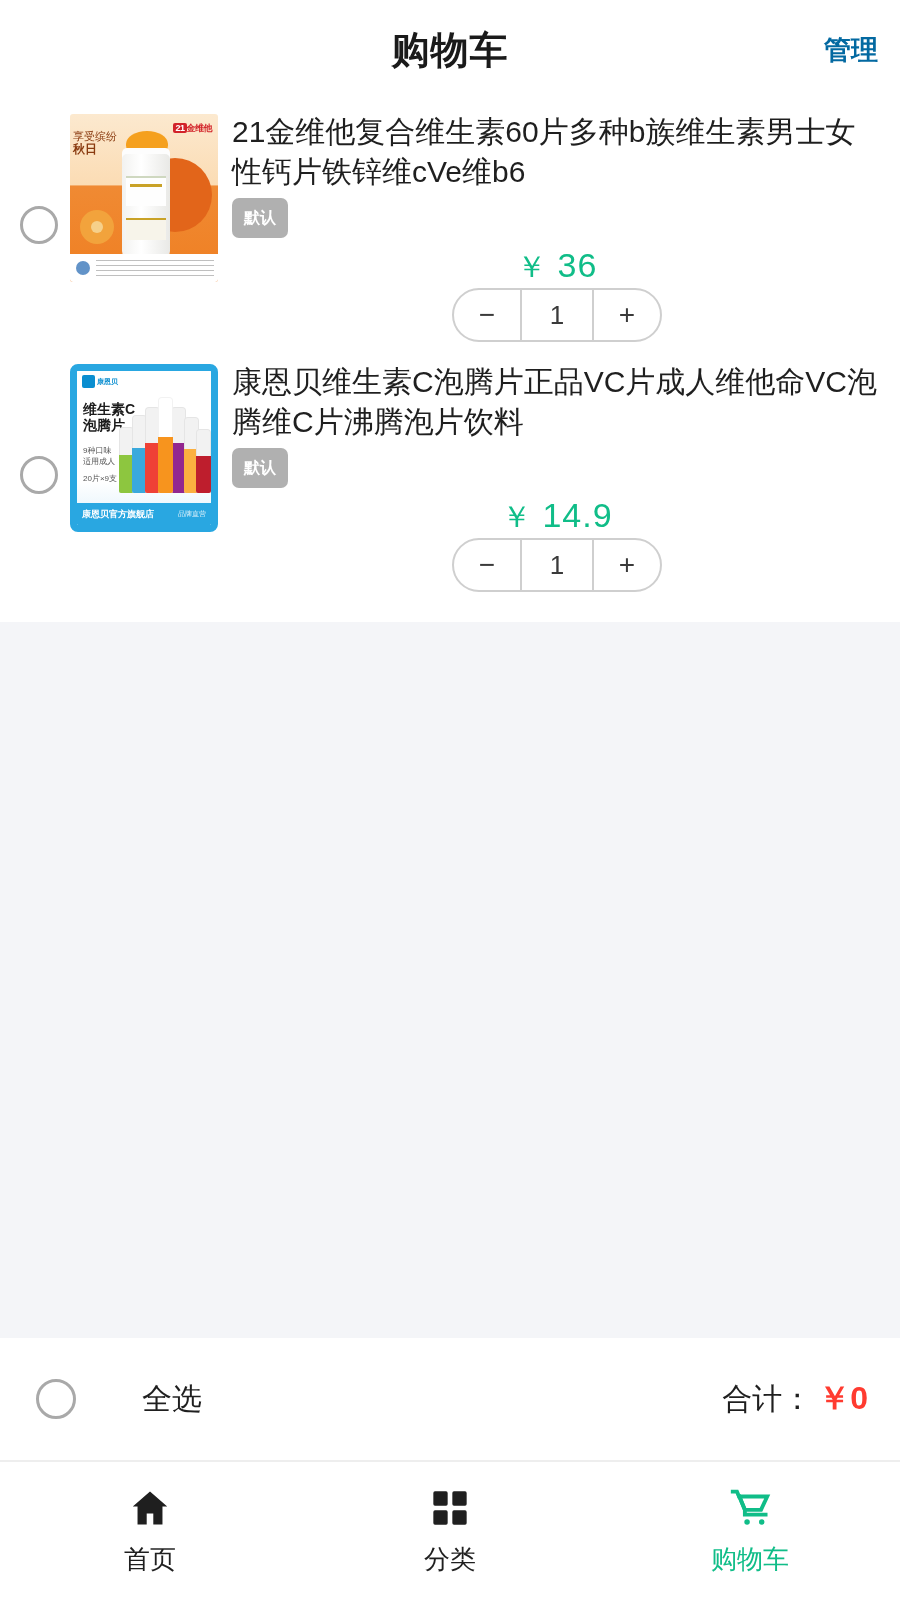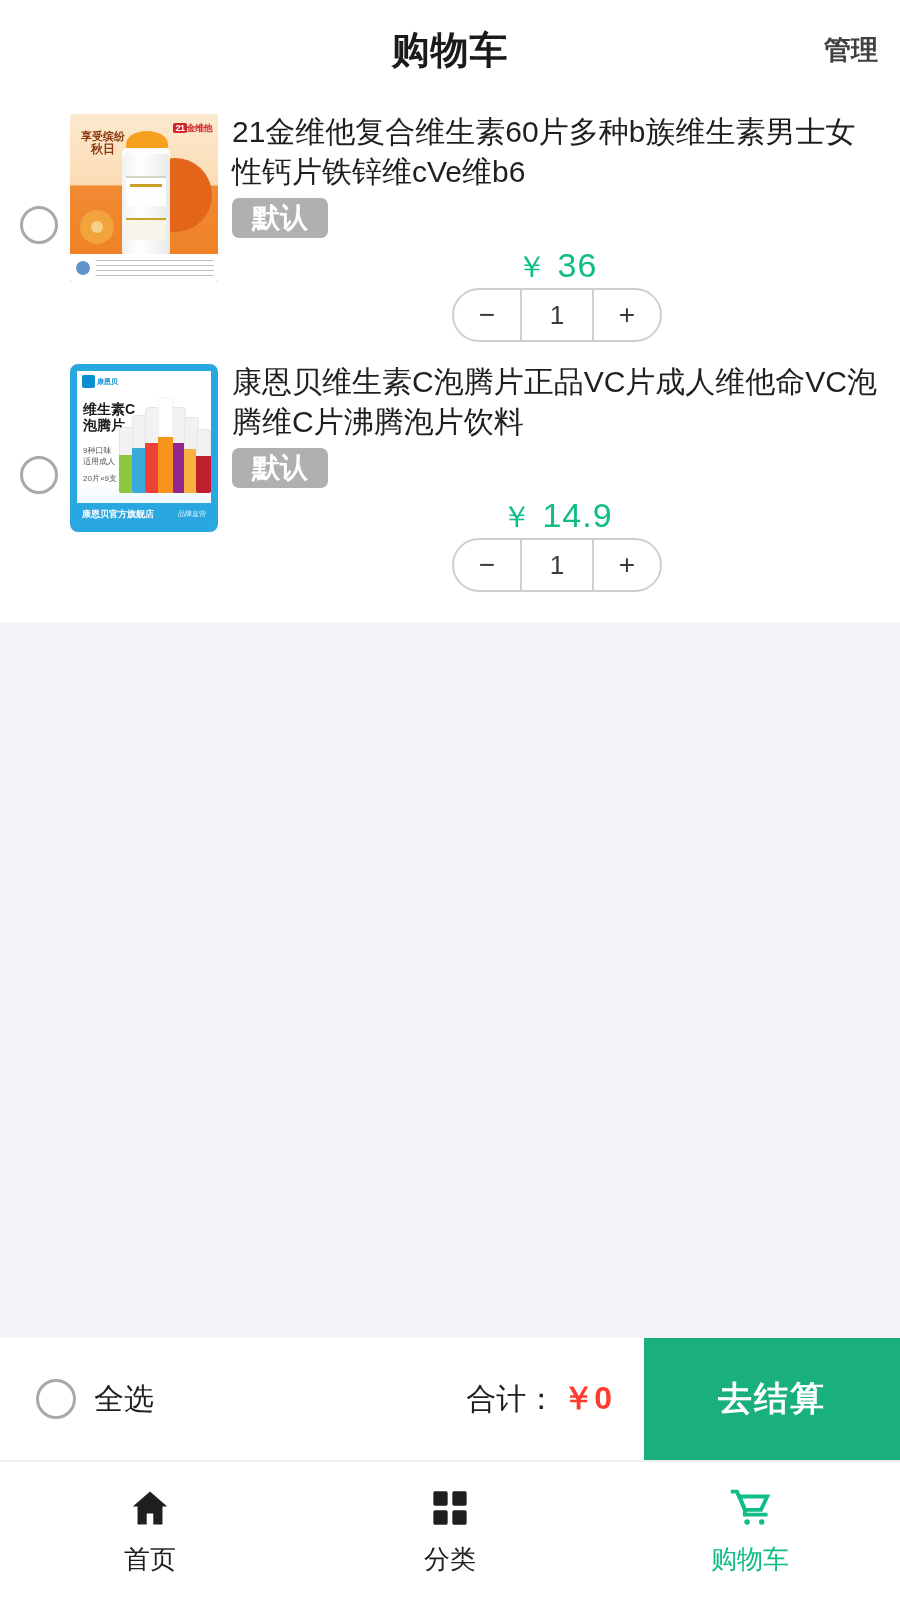--- a/index.html
+++ b/index.html
@@ -34,21 +34,21 @@
     color: #1a1a1a;
     letter-spacing: 1px;
   }
   .header-action {
     position: absolute;
     right: 22px;
     top: 50%;
     transform: translateY(-50%);
     font-size: 27px;
     font-weight: bold;
-    color: #404040;
+    color: #0369a1;
   }
 
   
   .cart-list {
     background: #ffffff;
     padding-bottom: 22px;
   }
 
   .cart-item {
     display: flex;
@@ -110,27 +110,27 @@
   .thumb-autumn .brandtag i {
     display: inline-block;
     background: #d2232a;
     color: #fff;
     padding: 0 2px;
     border-radius: 2px;
     font-style: normal;
   }
   .thumb-autumn .vtext {
     position: absolute;
-    left: 10px; top: 16px;
+    left: 3px; top: 16px;
     width: 46px;
     font-size: 11px;
     line-height: 13px;
     color: #8a3b10;
-    font-weight: bold;
-    text-align: center;
+    font-weight: normal;
+    text-align: left;
     letter-spacing: 0;
   }
   .thumb-autumn .vtext b { font-size: 12px; display: block; }
   .thumb-autumn .flower {
     position: absolute;
     left: 10px; top: 96px;
     width: 34px; height: 34px;
     border-radius: 50%;
     background: #f2a33c;
   }
@@ -303,23 +303,23 @@
     font-size: 30px;
     line-height: 40px;
     color: #1f1f1f;
     word-break: break-all;
   }
   .spec-badge {
     display: inline-block;
     margin-top: 6px;
     background: #b0b0b0;
     color: #ffffff;
-    font-size: 28px;
+    font-size: 16px;
     line-height: 24px;
-    padding: 8px 20px;
+    padding: 8px 12px;
     border-radius: 7px;
     font-weight: bold;
   }
   .price-row {
     margin-top: 8px;
     display: flex;
     align-items: center;
     justify-content: space-between;
     flex-direction: column;
   }
@@ -374,20 +374,21 @@
   .selectall {
     display: flex;
     align-items: center;
     gap: 18px;
     padding-left: 36px;
   }
   .selectall .radio { width: 40px; height: 40px; }
   .selectall .label {
     font-size: 30px;
     color: #1f1f1f;
+    margin-left: 48px;
   }
   .total-wrap {
     margin-left: auto;
     display: flex;
     align-items: baseline;
     padding-right: 32px;
     white-space: nowrap;
   }
   .total-label { font-size: 30px; color: #1f1f1f; }
   .total-value { font-size: 32px; color: #ff3b30; font-weight: bold; margin-left: 6px; }
@@ -547,21 +548,20 @@
 
   <div class="checkout-bar">
     <div class="selectall">
       <div class="radio"></div>
       <div class="label">全选</div>
     </div>
     <div class="total-wrap">
       <span class="total-label">合计：</span>
       <span class="total-value">￥0</span>
     </div>
-    <button class="checkout-btn">去结算</button>
   </div>
 
   <div class="tabbar">
 
     <div class="tab">
       <span class="ticon">
         <svg width="44" height="44" viewBox="0 0 24 24" fill="currentColor">
           <path d="M12 3 2.6 11.2h2.6V21h5V15h3.6v6h5v-9.8h2.6z"></path>
         </svg>
       </span>

